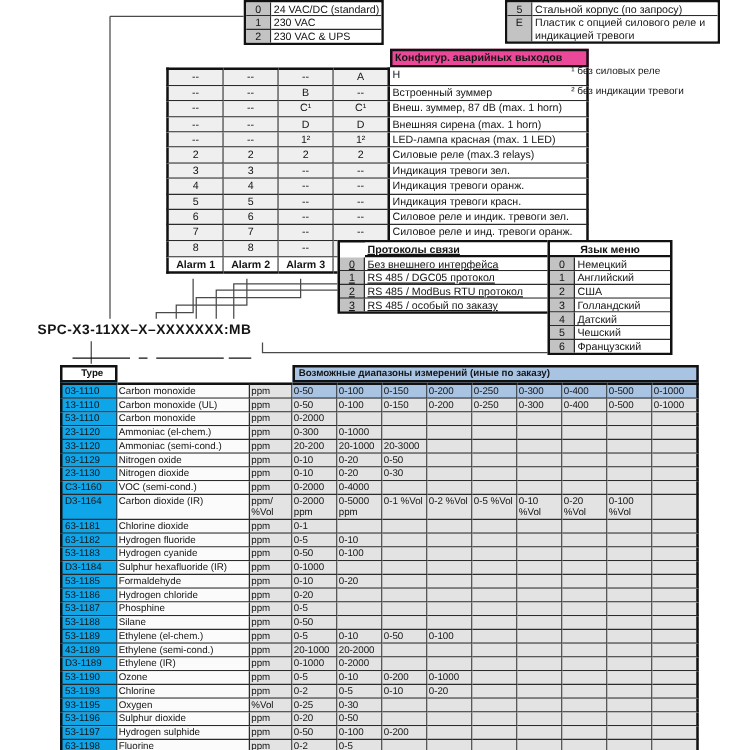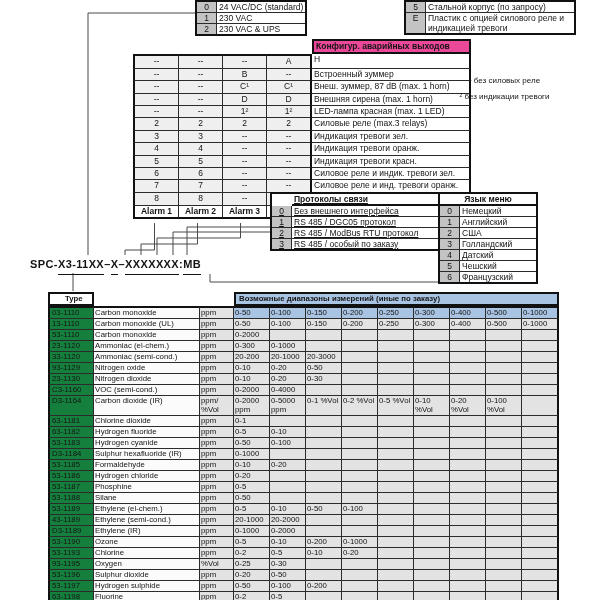--- a/index.html
+++ b/index.html
@@ -24,29 +24,29 @@
             border-right:1px solid #2b2b2b;border-bottom:1px solid #2b2b2b;}
   .alarm .d{width:151px;background:#fff;border-right:2px solid #111;border-bottom:1px solid #2b2b2b;white-space:nowrap;overflow:hidden;}
   .alarm .bl{border-left:2px solid #111;}
   .alarm .bt{border-top:2px solid #111;}
   .alarm .brx{border-right:2px solid #111;}
   .alarm .bb{border-bottom:2px solid #111;}
   .alarm th.hd{border:2px solid #111;border-bottom-width:2px;background:#ec4899;font-weight:bold;text-align:left;width:151px;}
   .alarm .ghost{border:none;background:transparent;}
   .alarm .ft{background:#fff;font-weight:bold;}
   
-  .footnotes{position:absolute;left:457px;top:76px;width:95px;font-size:8px;line-height:10px;z-index:1;text-align:center;}
+  .footnotes{position:absolute;left:457px;top:52px;width:95px;font-size:8px;line-height:10px;z-index:1;}
   .footnotes div{margin-bottom:6px;}
   
   .model{position:absolute;left:30px;top:258px;font-size:11px;font-weight:bold;letter-spacing:.4px;z-index:1;}
-  .model .u{border-bottom:1.5px solid #111;padding-bottom:4px;}
+  .model .u{border-bottom:1.5px solid #111;padding-bottom:16px;}
   
   .main td,.main th{font-size:7.8px;line-height:9.5px;padding:0 1px;}
   .main td{border-right:1px solid #2b2b2b;border-bottom:1px solid #2b2b2b;height:10px;}
-  .main .tcode{width:40px;background:#15803d;border-left:2px solid #111;padding-left:2px;}
+  .main .tcode{width:40px;background:#0ea5e9;border-left:2px solid #111;padding-left:2px;}
   .main .tgas{width:103px;background:#fbfbfb;white-space:nowrap;overflow:hidden;}
   .main .tunit{width:31px;background:#e3e3e3;text-align:left;}
   .main .trg{width:33px;background:#e3e3e3;}
   .main .brx{border-right:2px solid #111;}
   .main .bt{border-top:2px solid #111;}
   .main .bb{border-bottom:2px solid #111;}
   .main th.h-type{border:2px solid #111;font-weight:bold;background:#fff;text-align:left;padding-left:15px;height:9px;}
   .main th.h-spacer{border:none;background:transparent;}
   .main th.h-ranges{border:2px solid #111;font-weight:bold;text-align:left;padding-left:3px;height:9px;}
 </style>

